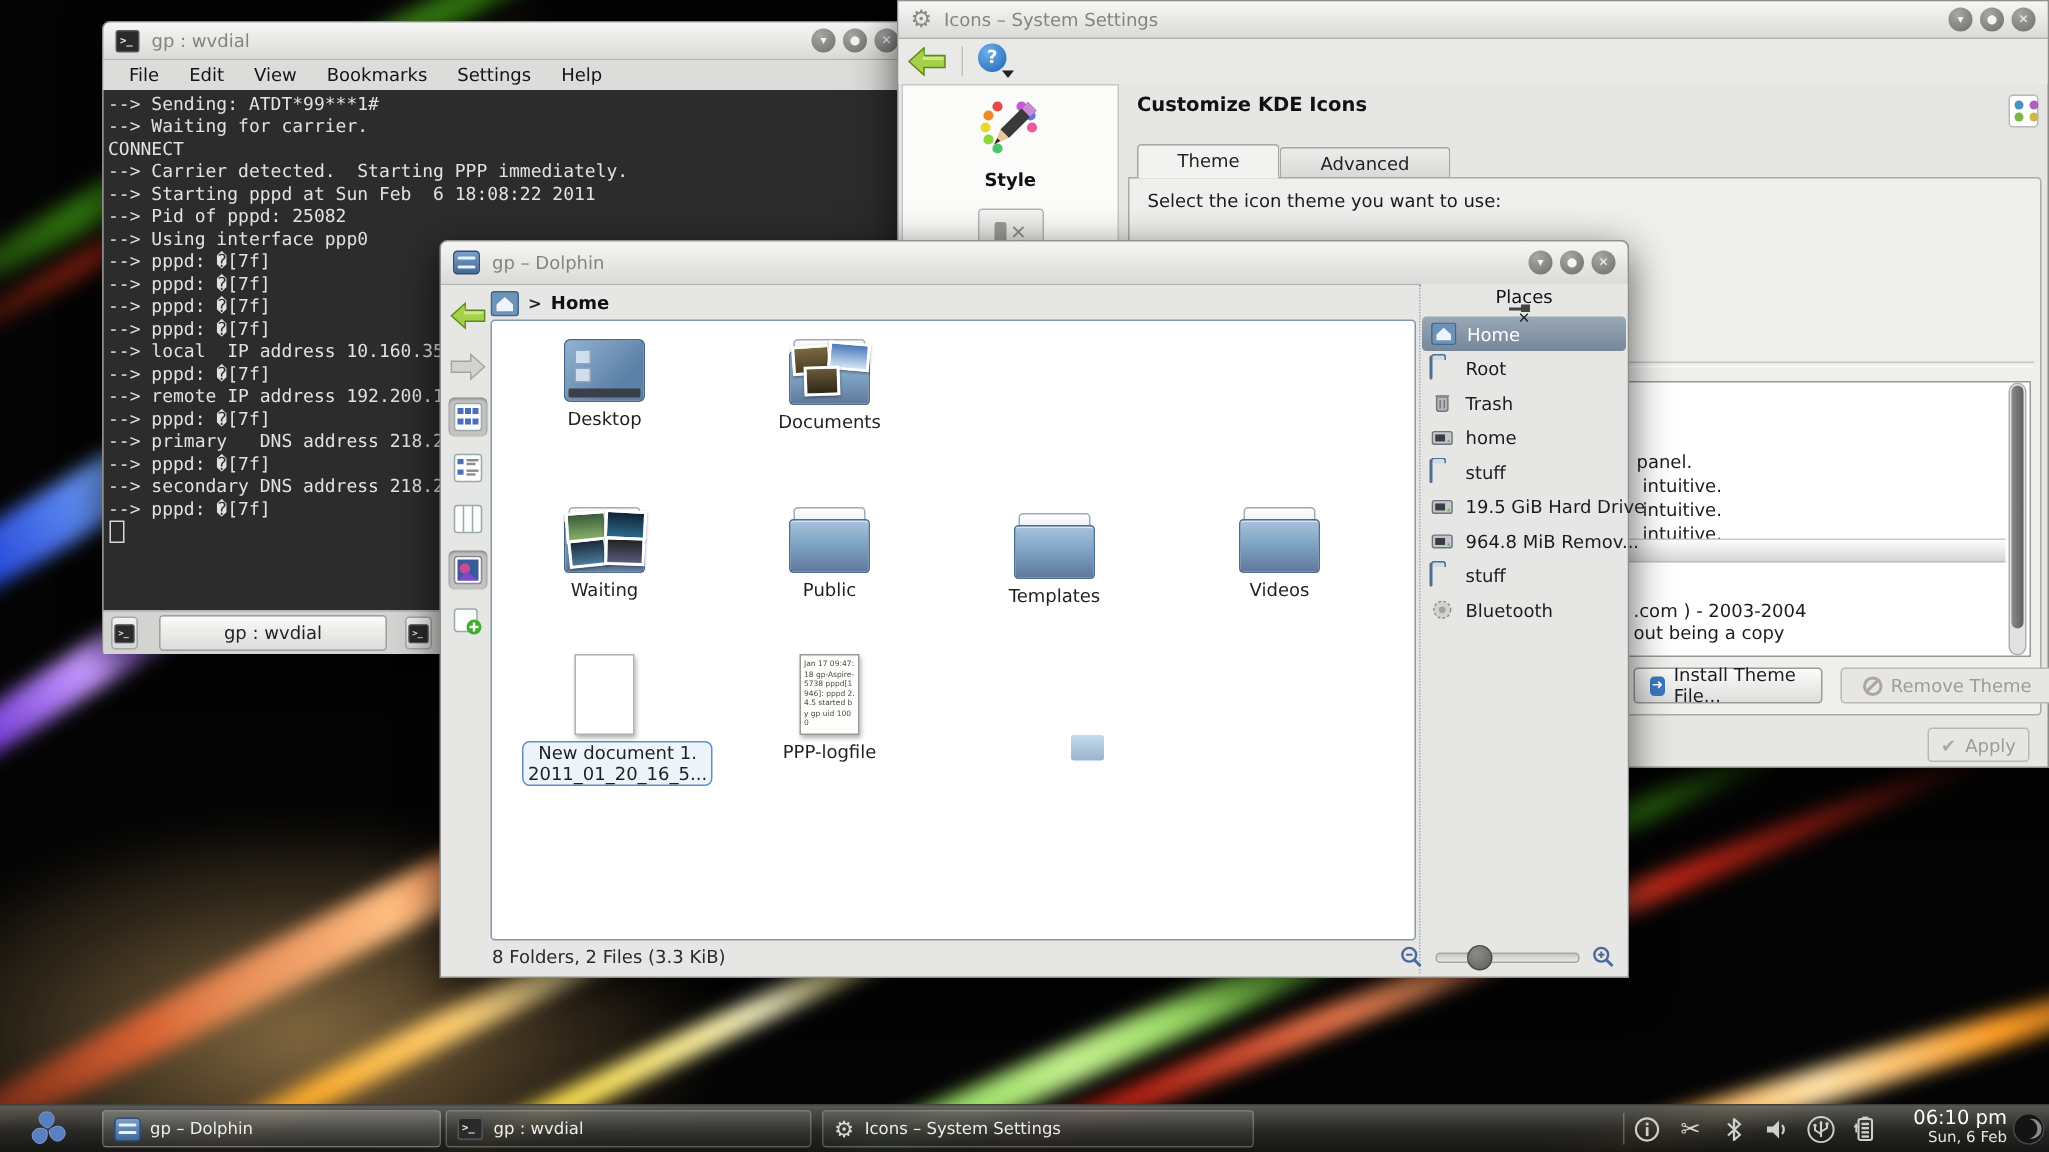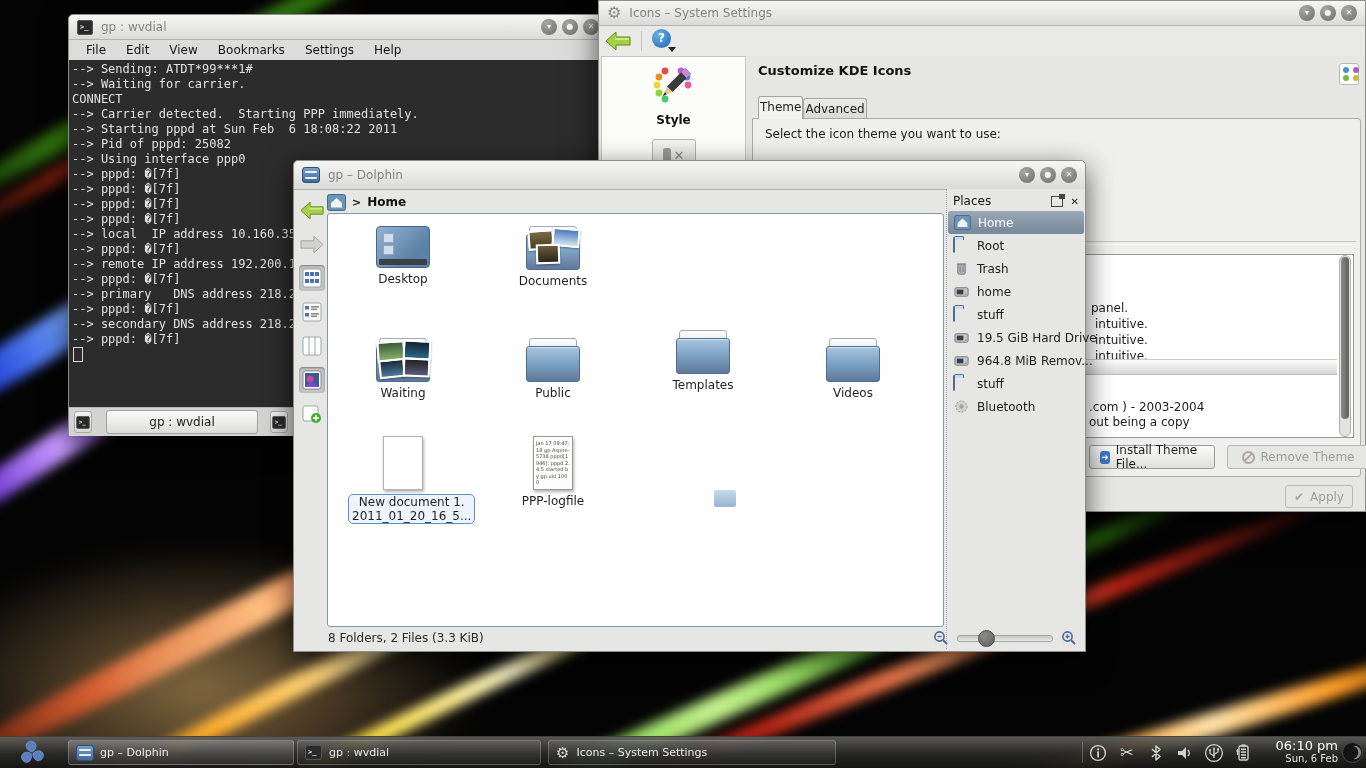--- a/index.html
+++ b/index.html
@@ -84,21 +84,21 @@
   .hw-btn{margin:12px auto 0;width:42px;height:30px;border:1px solid #b4b4b2;border-radius:3px;
           background:linear-gradient(#f4f4f2,#dcdcda);display:flex;align-items:center;justify-content:center;gap:3px;}
   .hw-a{width:8px;height:14px;background:#9a9a98;border-radius:2px;}
   .hw-b{color:#8a8a88;font-size:13px;font-weight:bold;}
   .page-title{position:absolute;left:159px;top:62px;font-size:13px;font-weight:bold;color:#111;}
   .overview-ico{position:absolute;left:740px;top:62px;width:20px;height:22px;border:1px solid #b8b8b6;
                 border-radius:3px;background:#fff;display:grid;grid-template-columns:8px 8px;gap:2px;
                 padding:3px;box-sizing:border-box;}
   .overview-ico i{width:6px;height:6px;border-radius:50%;}
   .tabs{position:absolute;left:159px;top:94px;display:flex;align-items:flex-end;height:24px;}
-  .tab{padding:3px 1px;font-size:12px;color:#222;border:1px solid #a6a6a4;border-bottom:none;
+  .tab{padding:3px 26px;font-size:12px;color:#222;border:1px solid #a6a6a4;border-bottom:none;
        background:linear-gradient(#ececea,#d8d8d6);border-radius:3px 3px 0 0;}
   .tab.active{background:#f2f2f0;padding-bottom:5px;position:relative;z-index:2;}
   .tabpanel{position:absolute;left:153px;top:117px;width:607px;height:357px;border:1px solid #aaaaa8;
             border-radius:0 3px 3px 3px;background:#efefed;}
   .prompt{position:absolute;left:166px;top:126px;font-size:12px;color:#1a1a1a;}
   .ridge{position:absolute;left:167px;top:240px;width:590px;height:2px;
          border-top:1px solid #c4c4c2;border-bottom:1px solid #fbfbfa;}
   .listbox{position:absolute;left:167px;top:253px;width:588px;height:184px;background:#fff;
            border:1px solid #989896;box-sizing:border-box;}
   .lfrag{position:absolute;font-size:12px;color:#1c1c1c;white-space:nowrap;}
@@ -146,21 +146,21 @@
   .sq1{left:6px;top:6px}.sq2{left:6px;top:18px}
   .page-ico{position:relative;width:40px;height:54px;margin:0 auto;background:#fff;border:1px solid #b0b0ae;
             box-shadow:1px 2px 3px rgba(0,0,0,.3);box-sizing:border-box;}
   .page-ico.preview{font:5px/6.5px "DejaVu Sans",sans-serif;color:#4a4a48;text-align:left;
             padding:3px 2px;overflow:hidden;word-break:break-all;border:1px solid #989896;background:#fdfdfb;}
   .sel-label{display:inline-block;border:1px solid #5e90c8;border-radius:5px;background:#eef4fb;padding:0 3px;}
   .artifact{position:absolute;width:22px;height:17px;border-radius:2px;opacity:.8;
             background:linear-gradient(#b9d2e8,#7fa3c4);box-shadow:0 0 2px rgba(255,255,255,.8);}
   .places{position:absolute;left:652px;top:28px;width:139px;bottom:2px;background:#e6e6e4;
           border-left:1px dotted #aab;box-sizing:border-box;padding-top:2px;}
-  .places-hdr{display:flex;align-items:center;height:20px;padding:0 6px;font-size:12px;color:#111;}
+  .places-hdr{display:flex;align-items:center;height:20px;padding:0 6px;font-size:12px;color:#111;flex-direction:column;}
   .places-hdr .sp{flex:1}
   .float-ico{width:10px;height:9px;border:1px solid #444;position:relative;margin-right:8px;}
   .float-ico::after{content:"";position:absolute;right:-3px;top:-3px;width:6px;height:5px;background:#444;}
   .xsmall{font-size:10px;font-weight:bold;color:#222;}
   .pitem{display:flex;align-items:center;gap:7px;height:23px;padding:0 6px;font-size:12px;color:#1c1c1c;}
   .pitem.sel{background:linear-gradient(#9aa8b6,#76879a);color:#fff;border-radius:3px;margin:0 1px;}
   .pico{width:17px;height:15px;flex:0 0 auto;}
   .minifold{width:16px;height:13px;border-radius:2px;background:linear-gradient(#a9c3dc,#6d94b8);
             border:1px solid #4c6e91;position:relative;box-sizing:border-box;}
   .minifold::before{content:"";position:absolute;left:0;top:-2px;width:8px;height:3px;background:#cfdce8;
@@ -477,21 +477,21 @@
         </div>
         <div class="lbl">Waiting</div>
       </div>
       <div class="cell" style="left:170px;top:124px">
         <div class="fold">
             <div class="back"></div>
             <div class="front"></div>
           </div>
         <div class="lbl">Public</div>
       </div>
-      <div class="cell" style="left:320px;top:116px">
+      <div class="cell" style="left:320px;top:128px">
         <div class="fold">
             <div class="back"></div>
             <div class="front"></div>
           </div>
         <div class="lbl">Templates</div>
       </div>
       <div class="cell" style="left:470px;top:124px">
         <div class="fold">
             <div class="back"></div>
             <div class="front"></div>

